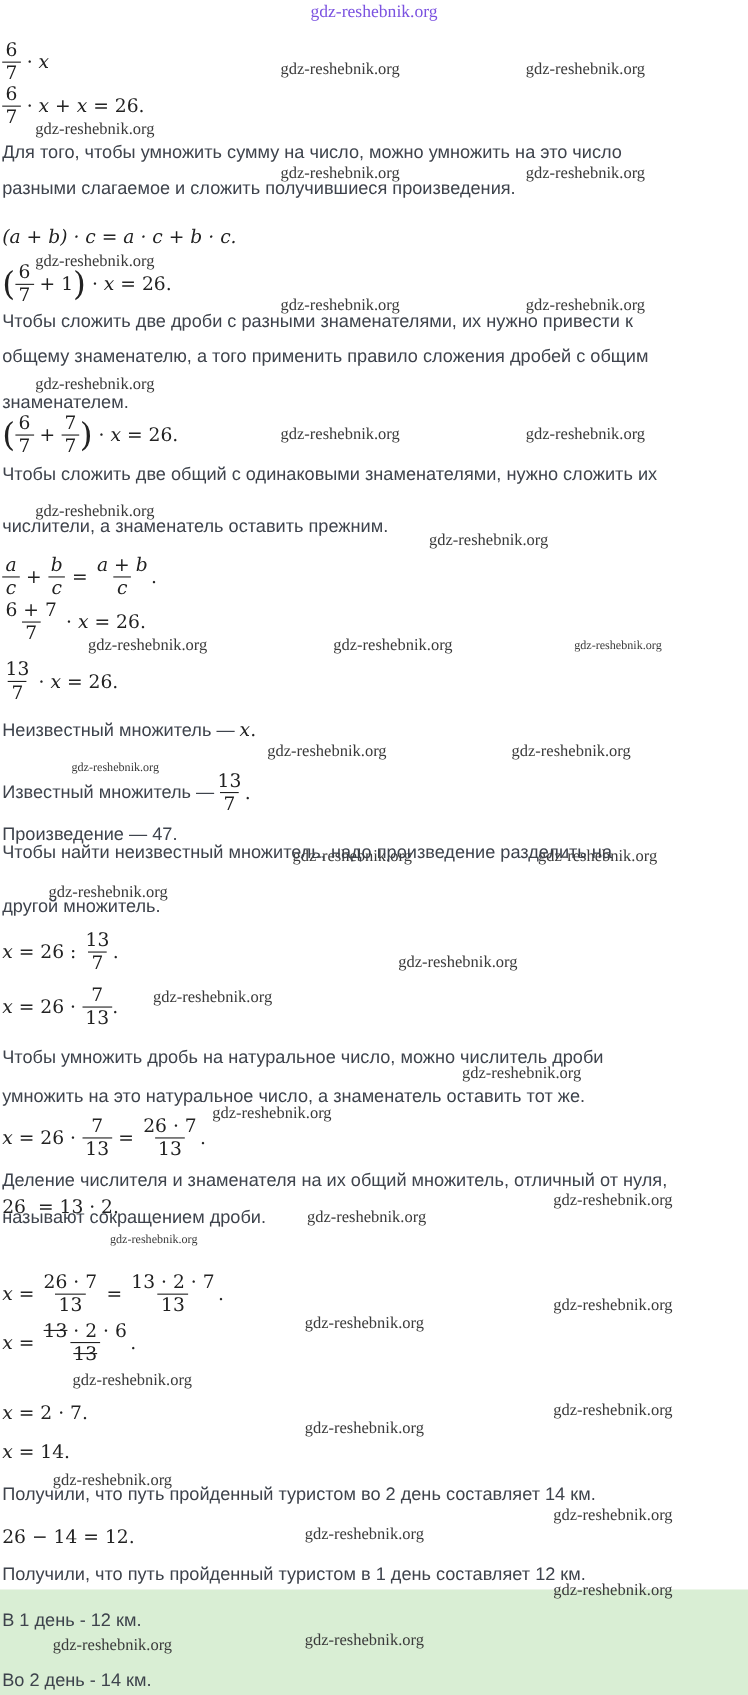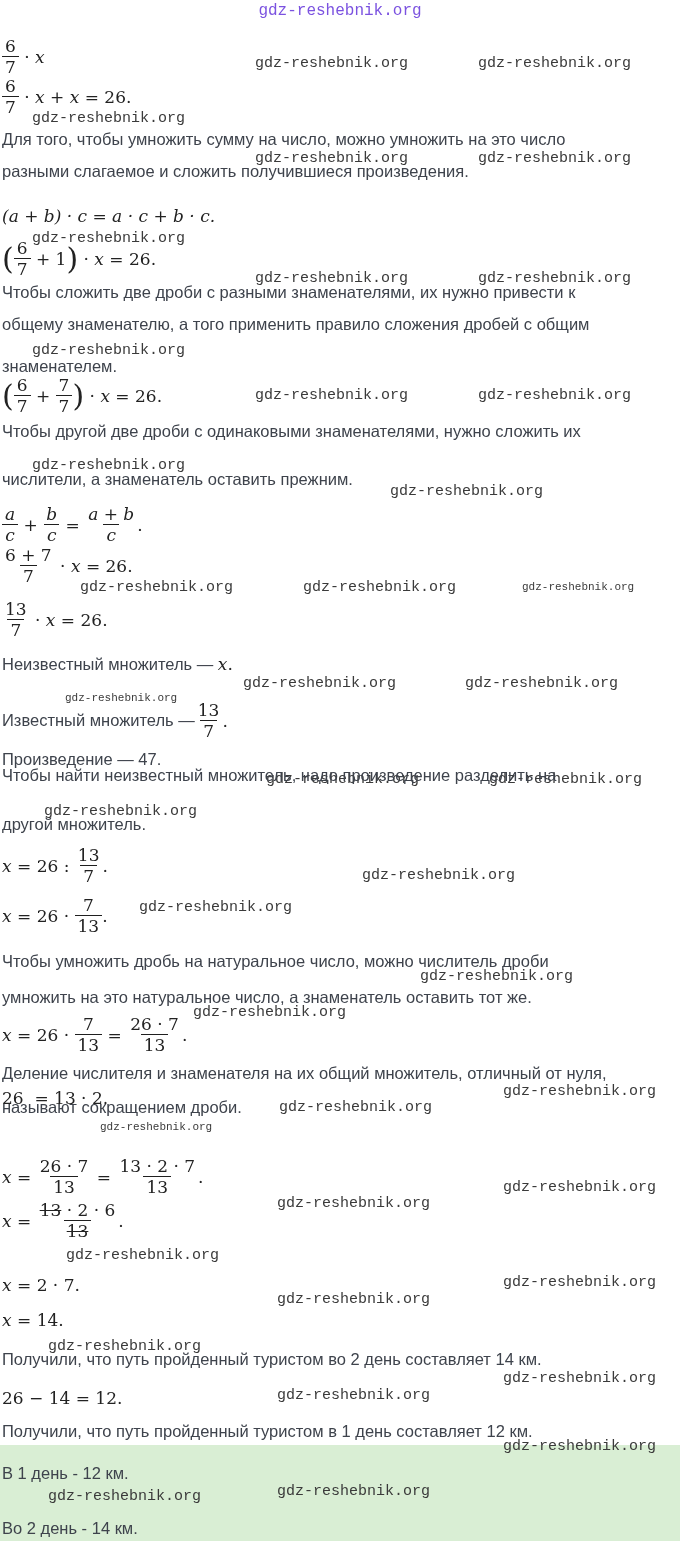--- a/index.html
+++ b/index.html
@@ -4,21 +4,21 @@
 <style>
   html,body{margin:0;padding:0;}
   body{
     width:680px;height:1541px;position:relative;background:#ffffff;
     overflow:hidden;
     font-family:"Liberation Sans",sans-serif;
   }
   
   .wm{
     position:absolute;
-    font-family:Liberation Mono, monospace;
+    font-family:Liberation Serif, serif;
     font-size:15px;color:#3a3a3a;white-space:nowrap;z-index:1;
   }
   .wm-sm{font-size:11px;}
   .wm-top{
     color:#7b52e0;font-size:16px;left:50%;transform:translateX(-50%);
     text-decoration:none;cursor:pointer;
   }
   
   .text-line{
     position:absolute;left:2px;z-index:2;
@@ -137,21 +137,21 @@
   <span class="tok paren">(</span>
   <span class="frac"><span class="num">6</span><span class="den">7</span></span>
   <span class="tok"> + </span>
   <span class="frac"><span class="num">7</span><span class="den">7</span></span>
   <span class="tok paren">)</span>
   <span class="tok"> · </span>
   <span class="tok mi">x</span>
   <span class="tok"> = 26.</span>
 </div>
 
-<div class="text-line" style="top:422px">Чтобы другой две дроби с одинаковыми знаменателями, нужно сложить их</div>
+<div class="text-line" style="top:422px">Чтобы сложить две общий с одинаковыми знаменателями, нужно сложить их</div>
 <div class="text-line" style="top:470px">числители, а знаменатель оставить прежним.</div>
 
 <div class="math-line" style="top:504px">
   <span class="frac"><span class="num mi">a</span><span class="den mi">c</span></span>
   <span class="tok"> + </span>
   <span class="frac"><span class="num mi">b</span><span class="den mi">c</span></span>
   <span class="tok"> = </span>
   <span class="frac"><span class="num mi">a + b</span><span class="den mi">c</span></span>
   <span class="tok">.</span>
 </div>

